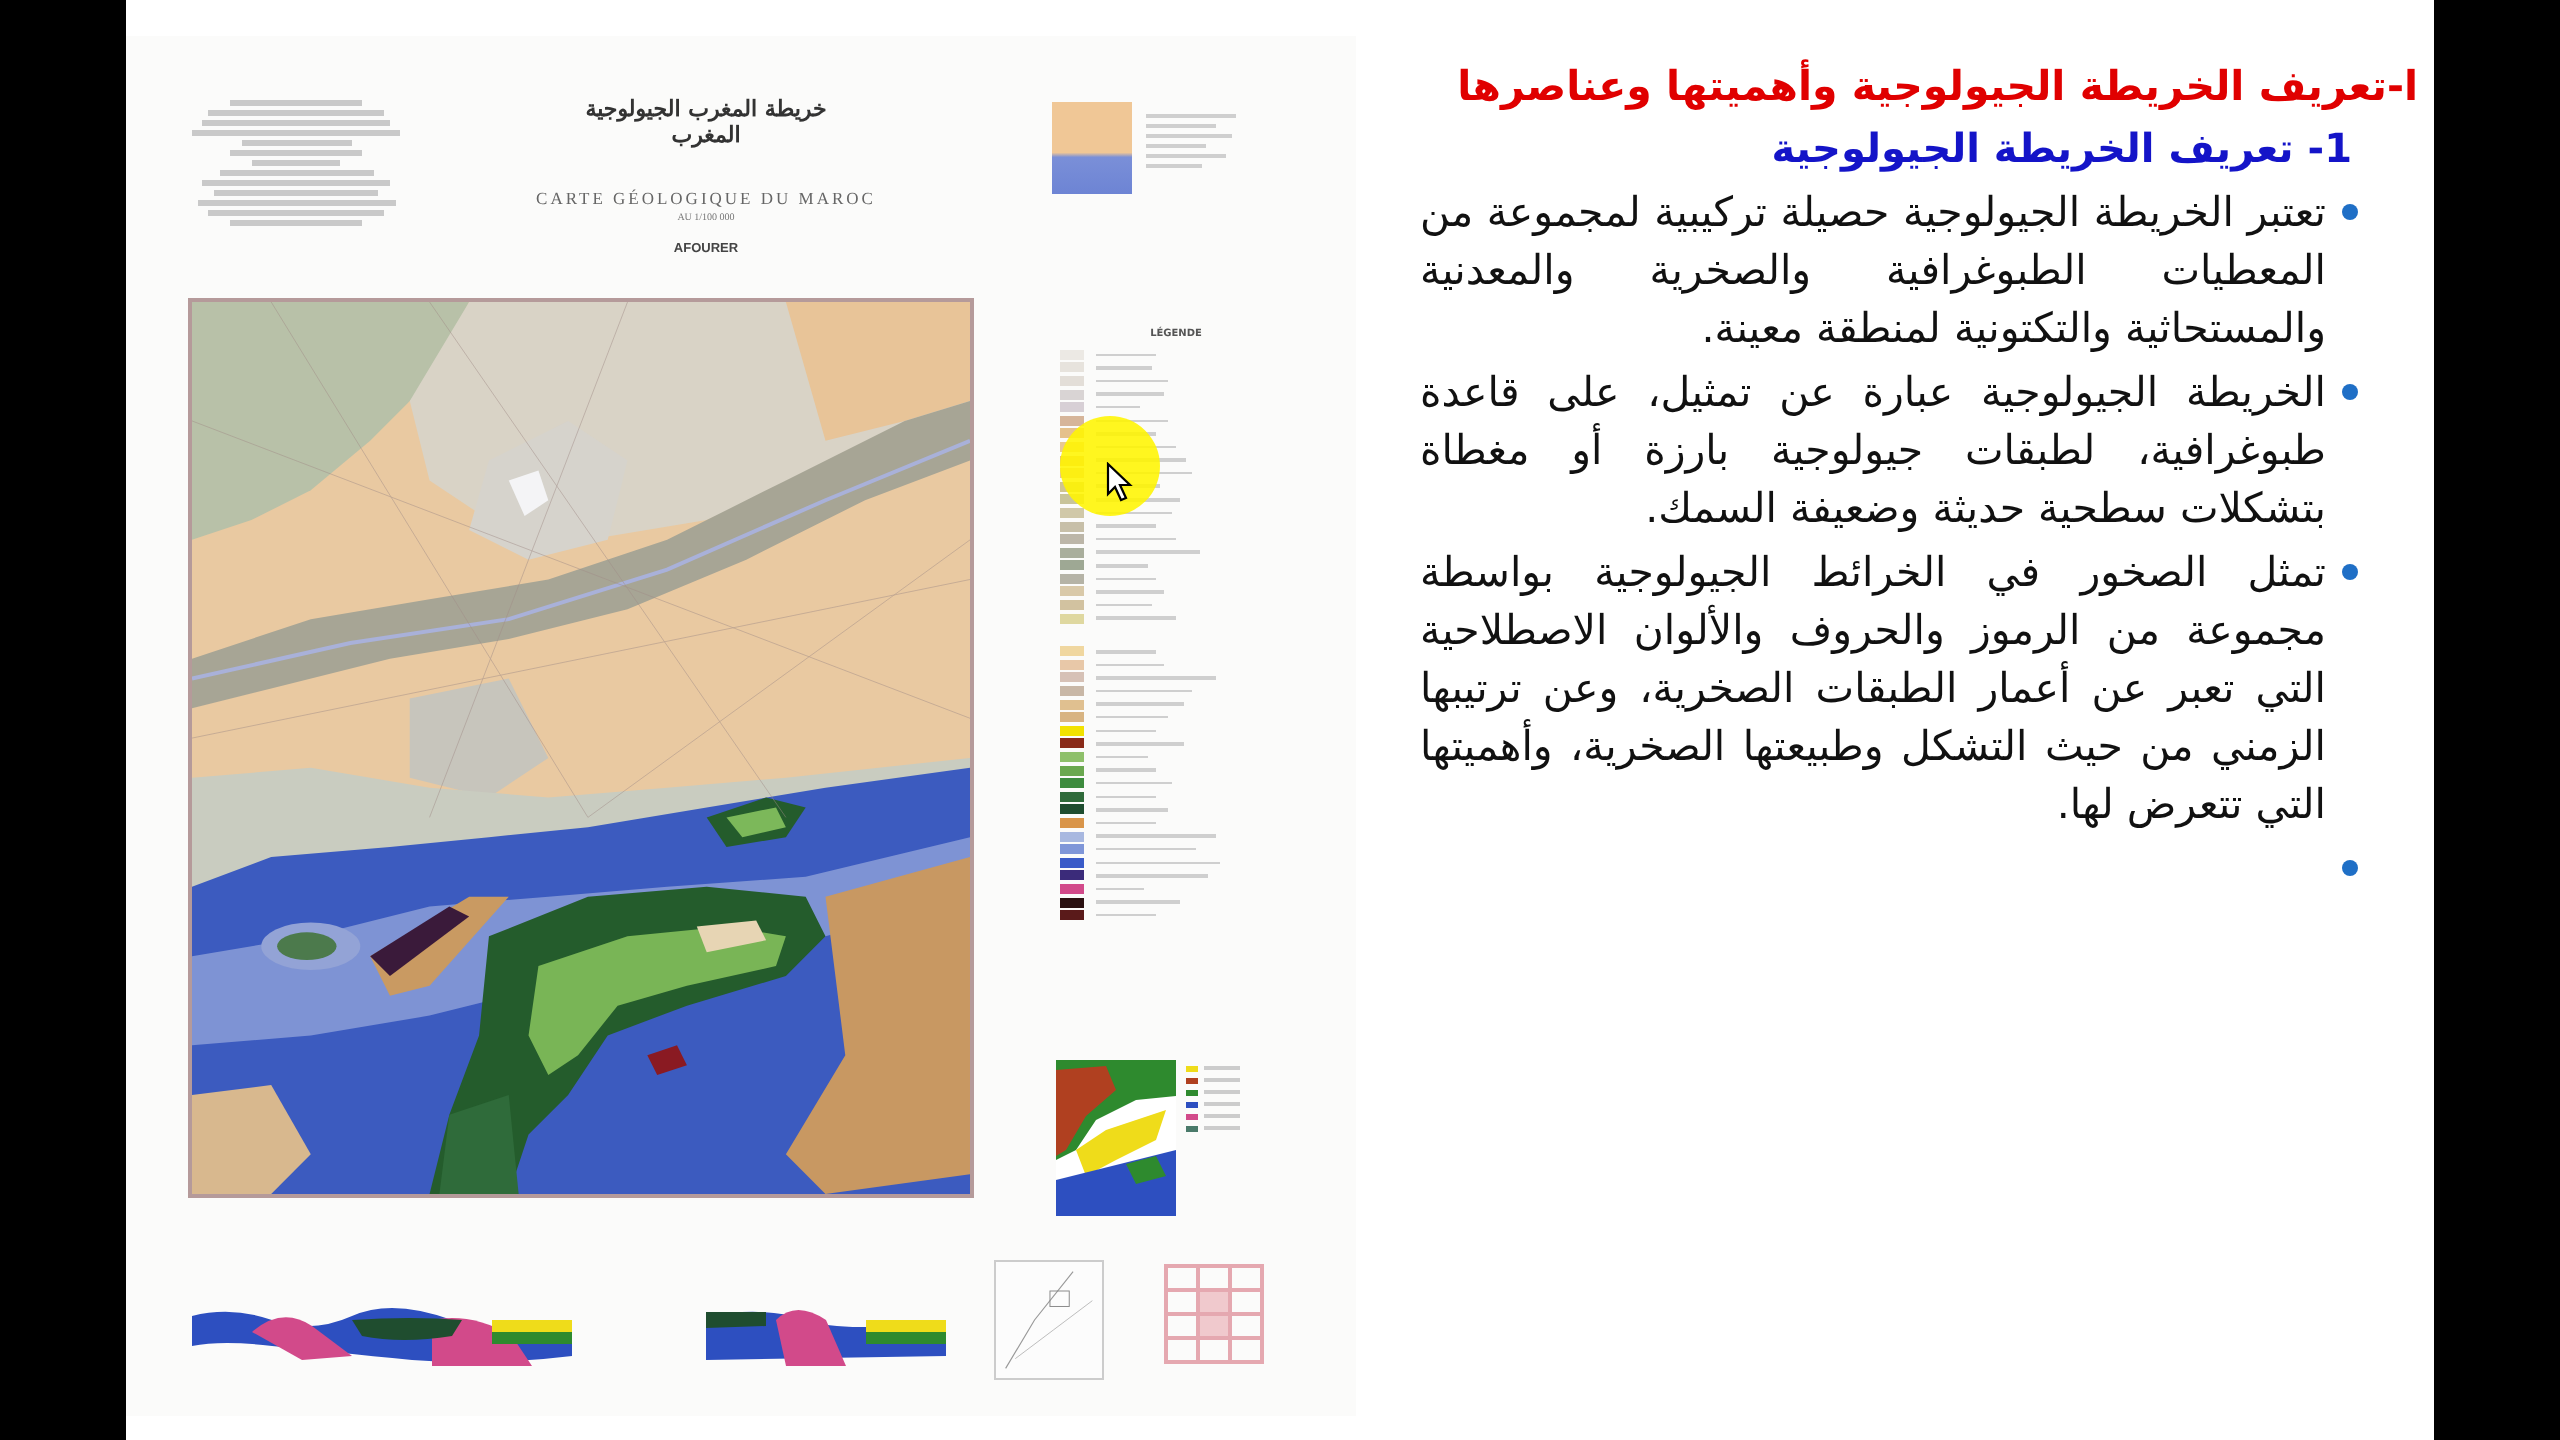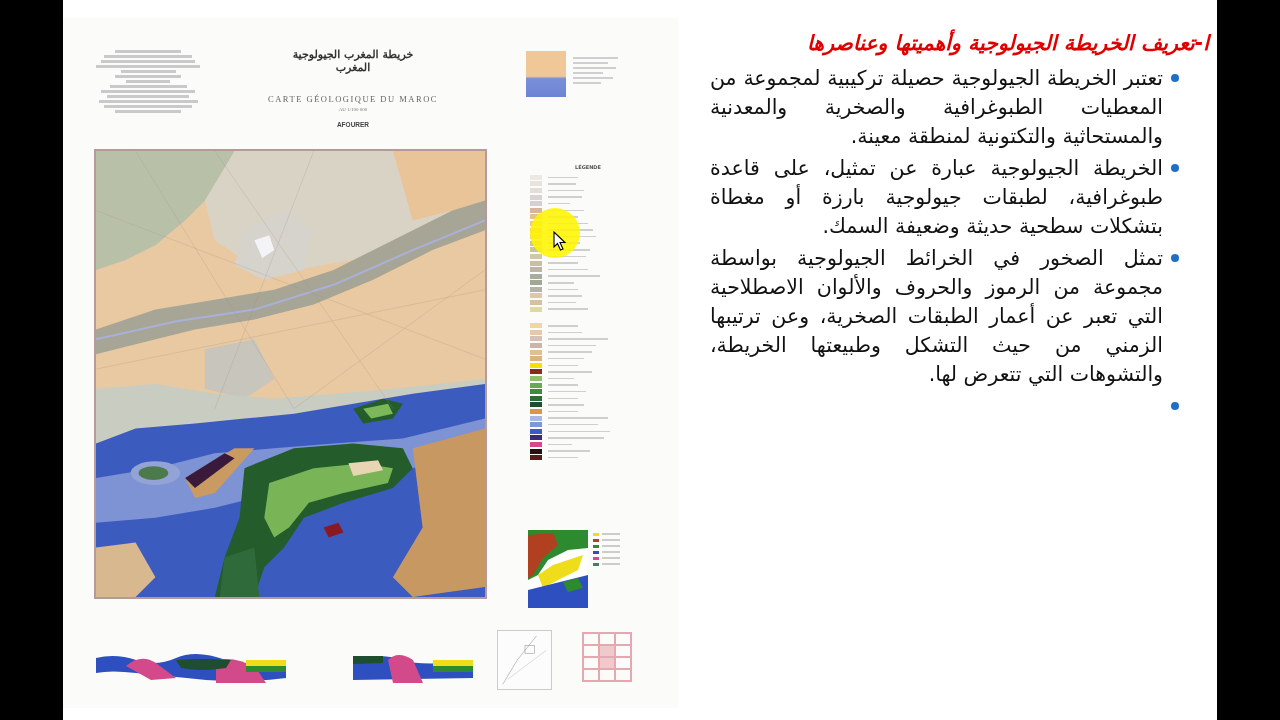--- a/index.html
+++ b/index.html
@@ -93,21 +93,21 @@
     border-radius: 50%; background: rgba(255, 245, 0, 0.88);
   }
   .cursor-arrow { position: absolute; left: 490px; top: 213px; width: 14px; height: 20px; }
 
   
   .content {
     position: absolute; left: 615px; top: 26px; width: 535px; direction: rtl;
   }
   .heading-main {
     font-family: "DejaVu Sans", sans-serif; font-weight: bold; font-size: 20.5px;
-    color: #e00000; line-height: 34px; text-align: right; padding-right: 4px; font-style: italic;
+    color: #e00000; line-height: 34px; text-align: right; padding-right: 4px;
   }
   .heading-sub {
     font-family: "DejaVu Sans", sans-serif; font-weight: bold; font-size: 20px;
     color: #1414c8; line-height: 28px; text-align: right; padding-right: 37px;
   }
   .bullets { list-style: none; margin-top: 4px; padding-right: 38px; padding-left: 32px; }
   .bullets li {
     position: relative;
     font-family: "DejaVu Sans", sans-serif; font-size: 20.5px; line-height: 29px;
     color: #111; text-align: justify; text-align-last: right;
@@ -455,31 +455,32 @@
     </div>
 
     <div class="cursor-halo"></div>
     <svg class="cursor-arrow" viewBox="0 0 14 20">
       <path d="M1 1 L1 16 L4.5 12.5 L7.5 19 L10 18 L7 11.5 L12 11.5 Z" fill="#fff" stroke="#000" stroke-width="1.1"></path>
     </svg>
   </div>
 
   <div class="content">
     <div class="heading-main">ا-تعريف الخريطة الجيولوجية وأهميتها وعناصرها</div>
+    <div class="heading-sub">1- تعريف الخريطة الجيولوجية</div>
     <ul class="bullets">
       <li>
         <span class="dot"></span>
         <span>تعتبر الخريطة الجيولوجية حصيلة تركيبية لمجموعة من المعطيات الطبوغرافية والصخرية والمعدنية والمستحاثية والتكتونية لمنطقة معينة.</span>
       </li>
       <li>
         <span class="dot"></span>
         <span>الخريطة الجيولوجية عبارة عن تمثيل، على قاعدة طبوغرافية، لطبقات جيولوجية بارزة أو مغطاة بتشكلات سطحية حديثة وضعيفة السمك.</span>
       </li>
       <li>
         <span class="dot"></span>
-        <span>تمثل الصخور في الخرائط الجيولوجية بواسطة مجموعة من الرموز والحروف والألوان الاصطلاحية التي تعبر عن أعمار الطبقات الصخرية، وعن ترتيبها الزمني من حيث التشكل وطبيعتها الخريطة، والتشوهات التي تتعرض لها.</span>
+        <span>تمثل الصخور في الخرائط الجيولوجية بواسطة مجموعة من الرموز والحروف والألوان الاصطلاحية التي تعبر عن أعمار الطبقات الصخرية، وعن ترتيبها الزمني من حيث التشكل وطبيعتها الصخرية، وأهميتها التي تتعرض لها.</span>
       </li>
       <li>
         <span class="dot"></span>
       </li>
     </ul>
   </div>
 </div>
 
 </body></html>

